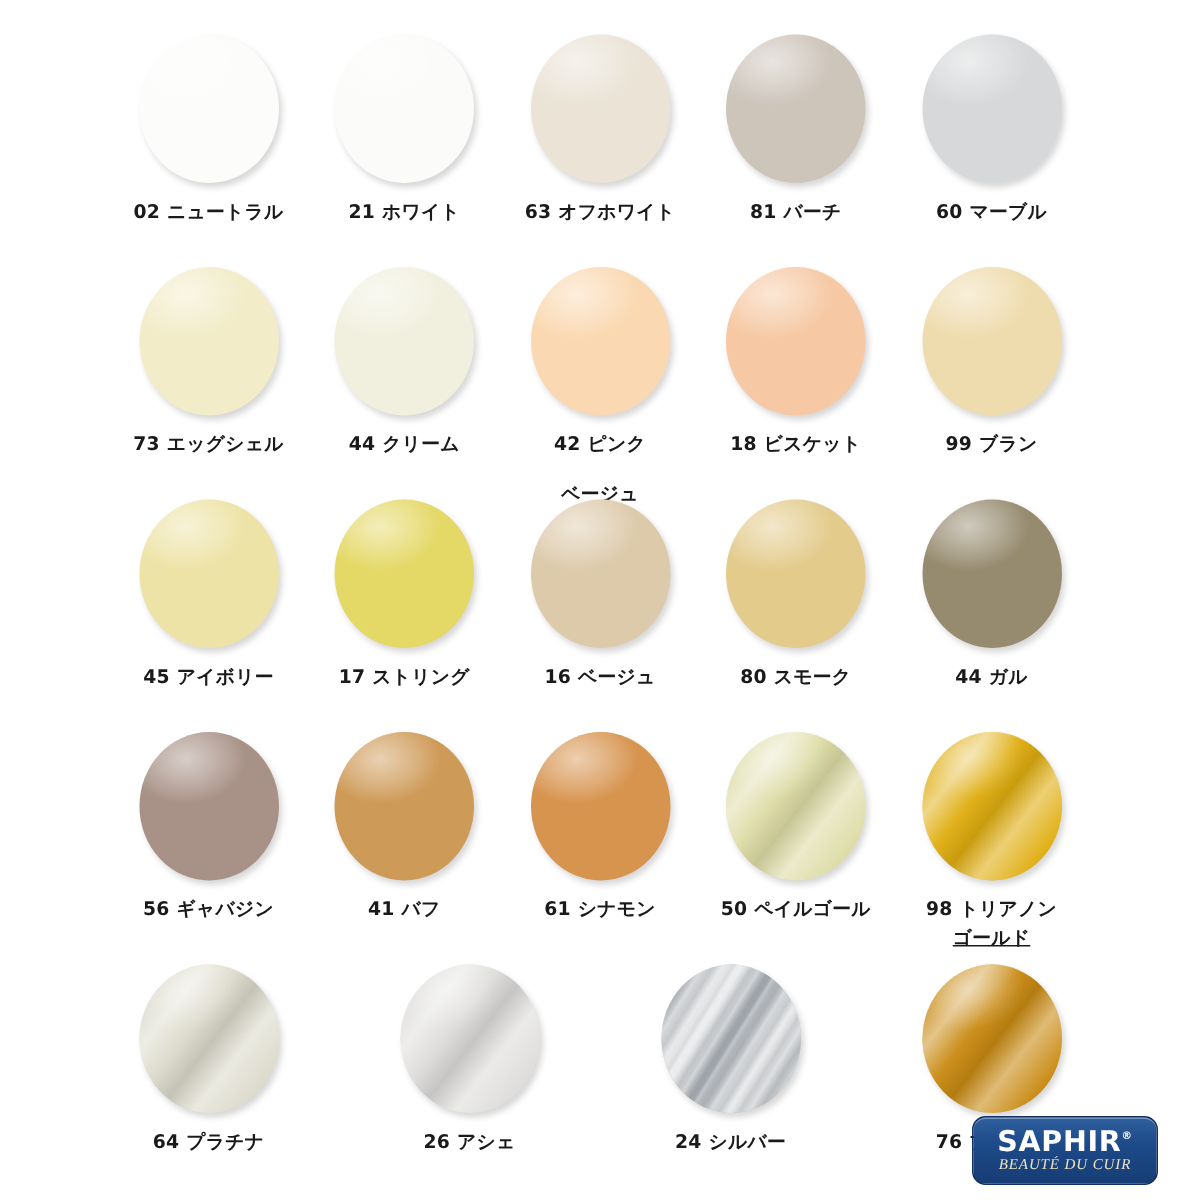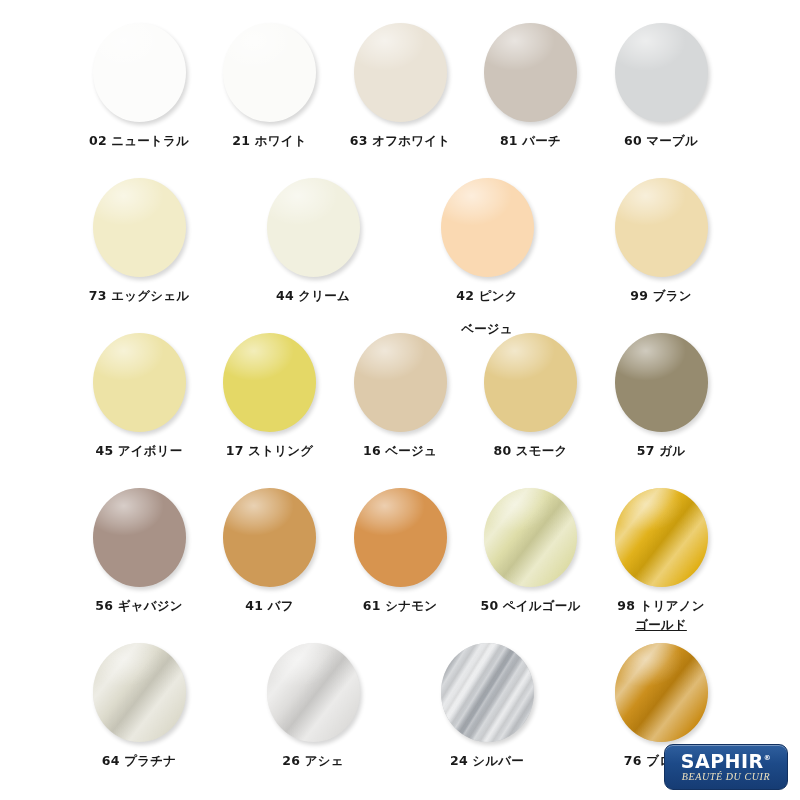--- a/index.html
+++ b/index.html
@@ -89,21 +89,21 @@
     color:#1a1a1a;
     text-align:center;
     line-height:1.55;
     letter-spacing:.2px;
     width:122px;
     font-family:"DejaVu Sans","Liberation Sans",sans-serif;
   }
   
   #logo{
     position:absolute;
-    right:12px;bottom:10px;
+    right:28px;bottom:10px;
     width:122px;height:44px;
     border-radius:9px;
     background:linear-gradient(180deg,#2f5f9e 0%,#1d4a88 42%,#163c74 100%);
     border:1px solid #123160;
     box-shadow:inset 0 1px 0 rgba(255,255,255,.35);
     display:flex;flex-direction:column;
     align-items:center;justify-content:center;
     gap:1px;
   }
   #logo .wordmark{
@@ -182,20 +182,26 @@
       </div>
       <div class="cell">
         <div class="swatch-wrap">
           <div class="swatch" style="background: rgb(250, 217, 178);"></div>
         </div>
         <div class="label">42 ピンク</div>
         <div class="label" style="margin-top: 14px;">ベージュ</div>
       </div>
       <div class="cell">
         <div class="swatch-wrap">
+          <div class="swatch" style="background: rgb(246, 201, 164);"></div>
+        </div>
+        <div class="label">18 ビスケット</div>
+      </div>
+      <div class="cell">
+        <div class="swatch-wrap">
           <div class="swatch" style="background: rgb(239, 220, 174);"></div>
         </div>
         <div class="label">99 ブラン</div>
       </div>
     </div>
     <div class="row">
       <div class="cell">
         <div class="swatch-wrap">
           <div class="swatch" style="background: rgb(237, 227, 166);"></div>
         </div>
@@ -216,21 +222,21 @@
       <div class="cell">
         <div class="swatch-wrap">
           <div class="swatch" style="background: rgb(227, 203, 140);"></div>
         </div>
         <div class="label">80 スモーク</div>
       </div>
       <div class="cell">
         <div class="swatch-wrap">
           <div class="swatch" style="background: rgb(150, 139, 111);"></div>
         </div>
-        <div class="label">57 ガル</div>
+        <div class="label">44 ガル</div>
       </div>
     </div>
     <div class="row">
       <div class="cell">
         <div class="swatch-wrap">
           <div class="swatch" style="background: rgb(168, 146, 135);"></div>
         </div>
         <div class="label">56 ギャバジン</div>
       </div>
       <div class="cell">

